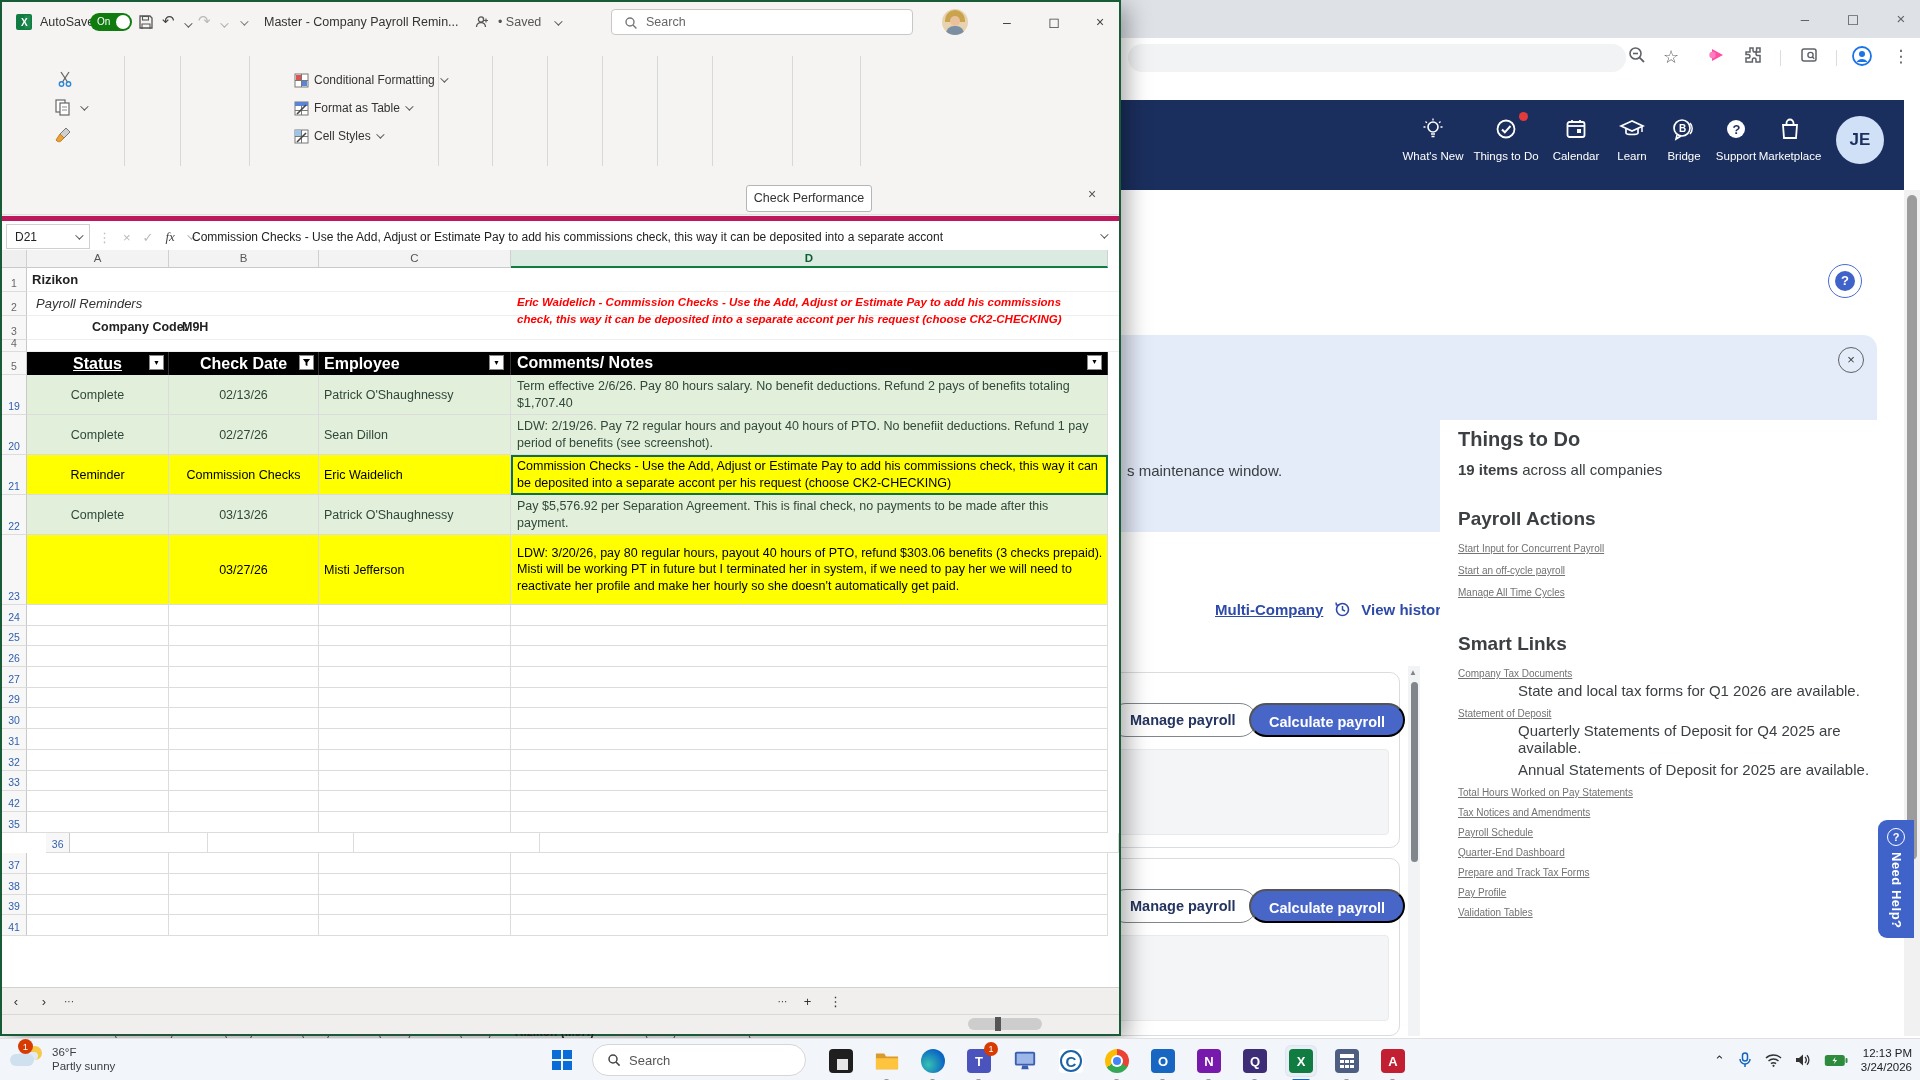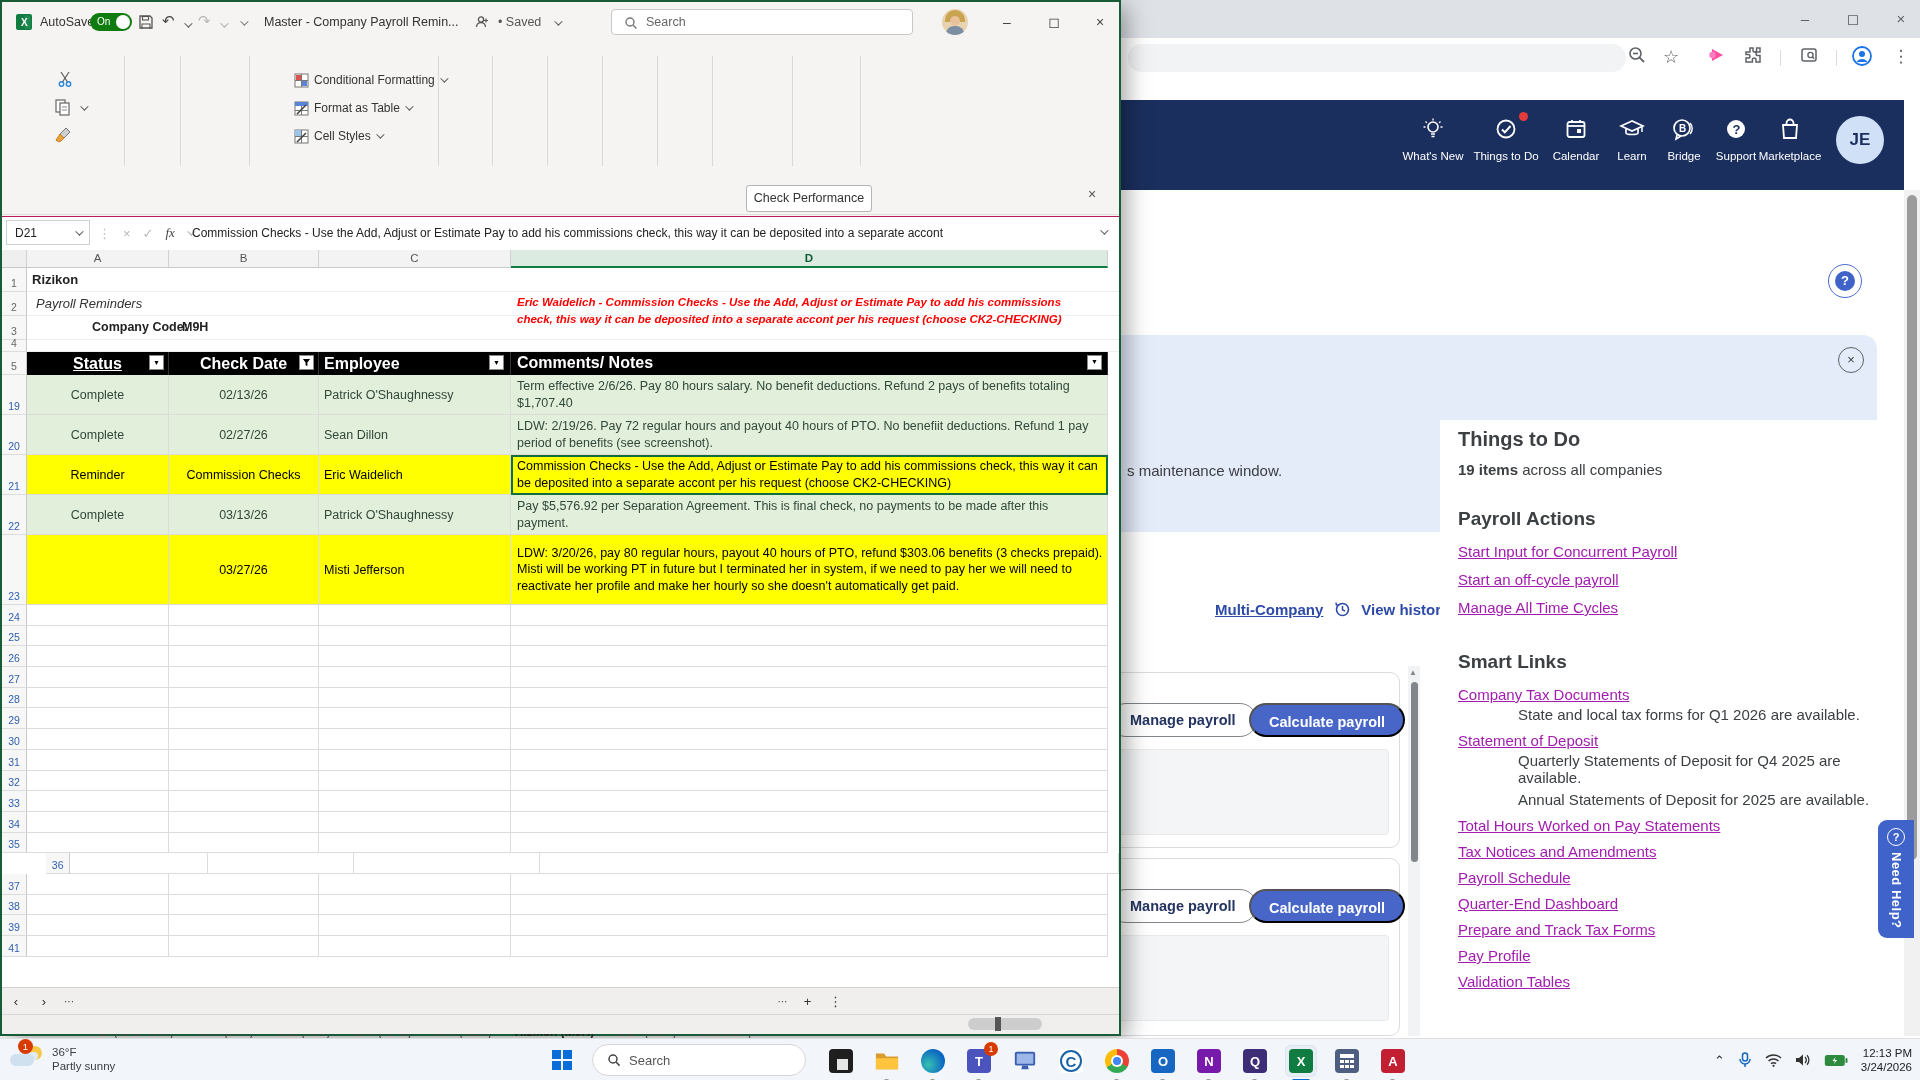--- a/index.html
+++ b/index.html
@@ -44,21 +44,21 @@
   #in-scroll { position:absolute; left:1408px; top:666px; width:12px; height:370px; background:#f1f3f4; }
   #in-scroll .arr { position:absolute; left:1px; top:2px; font-size:8px; color:#80868b; }
   #in-thumb { position:absolute; left:2.5px; top:16px; width:7px; height:180px; background:#80868b; border-radius:4px; }
   
   #panel { position:absolute; left:1440px; top:420px; width:464px; height:618px; background:#fff; }
   #panel-inner { position:absolute; left:18px; top:8px; width:430px; color:#3c4043; }
   .p-h1 { font-size:20px; font-weight:bold; margin-bottom:10px; }
   .p-count { font-size:15px; margin-bottom:30px; }
   .p-count b { font-weight:bold; }
   .p-h2 { font-size:19px; font-weight:bold; margin-bottom:13px; }
-  .p-link { display:block; color:#a21caf; font-size:15px; text-decoration:underline; margin-bottom:11px; width:fit-content; }
+  .p-link { display:block; color:#737373; font-size:10px; text-decoration:underline; margin-bottom:11px; width:fit-content; }
   .sl-item { margin-bottom:9px; }
   .sl-note { margin:3px 0 5px 60px; font-size:15px; color:#3c4043; }
   .sp { height:24px; }
   
   #need-help { position:absolute; left:1878px; top:820px; width:36px; height:118px; background:#3f63c9; border-radius:9px 0 0 9px; color:#fff; display:flex; flex-direction:column; align-items:center; padding-top:8px; }
   #need-help .q { width:18px; height:18px; border:1.6px solid #fff; border-radius:50%; font-size:11px; font-weight:bold; text-align:center; line-height:16px; margin-bottom:6px; }
   #need-help .vt { writing-mode:vertical-rl; font-size:13px; font-weight:bold; letter-spacing:.5px; }
   
   #excel { position:absolute; left:0; top:0; width:1121px; height:1036px; background:#f5f4f2; border:2px solid #185c37; box-shadow:6px 6px 22px rgba(0,0,0,.35); }
   #xl-title { position:absolute; left:0; top:0; width:100%; height:40px; background:#f5f4f2; }
@@ -73,21 +73,21 @@
   #xl-avatar .bust { position:absolute; left:4px; top:17px; width:18px; height:10px; border-radius:8px 8px 0 0; background:#7b8fa3; }
   .xl-ctl { position:absolute; top:12px; width:24px; text-align:center; font-size:14px; color:#444; }
   #xl-ribbon { position:absolute; left:0; top:40px; width:100%; height:140px; background:#f5f4f2; }
   .rib-sep { position:absolute; top:14px; width:1px; height:110px; background:#d8d8d8; }
   .rib-btn { position:absolute; left:292px; height:22px; display:flex; align-items:center; gap:5px; font-size:12px; color:#333; }
   .chev { display:inline-block; width:6px; height:6px; border-right:1.4px solid #555; border-bottom:1.4px solid #555; transform:rotate(45deg) translateY(-2px); }
   .chev.gray { border-color:#aaa; }
   #perf-bar { position:absolute; left:0; top:180px; width:100%; height:33px; background:#f5f4f2; border-bottom:1px solid #e2e0dd; }
   #perf-btn { position:absolute; left:744px; top:3px; width:126px; height:27px; background:#fff; border:1px solid #b5b5b5; border-radius:3px; font-size:12.5px; color:#333; text-align:center; line-height:25px; }
   #perf-close { position:absolute; left:1080px; top:4px; font-size:14px; color:#555; width:20px; text-align:center; }
-  #formula-bar { position:absolute; left:0; top:214px; width:100%; height:41px; background:#fff; border-top:1px solid #be185d; border-bottom:1px solid #d0d0d0; }
+  #formula-bar { position:absolute; left:0; top:214px; width:100%; height:41px; background:#fff; border-top:5px solid #be185d; border-bottom:1px solid #d0d0d0; }
   #name-box { position:absolute; left:4px; top:3px; width:84px; height:25px; border:1px solid #d0d0d0; font-size:12px; color:#222; line-height:24px; padding-left:8px; }
   #fx-zone { position:absolute; left:96px; top:4px; height:24px; display:flex; align-items:center; gap:12px; font-size:13px; }
   #formula-text { position:absolute; left:190px; top:4px; width:893px; height:24px; font-size:12px; color:#222; line-height:24px; white-space:nowrap; overflow:hidden; }
   
   #sheet { position:absolute; left:0; top:248px; width:1117px; height:737px; background:#fff; }
   .srow { display:flex; }
   .cell { border-right:1px solid #dcdcdc; border-bottom:1px solid #dcdcdc; font-size:12.5px; overflow:hidden; }
   .gut { width:25px; background:#f7f7f7; border-right:1px solid #c9c9c9; border-bottom:1px solid #dcdcdc; font-size:10.5px; color:#666; display:flex; align-items:flex-end; justify-content:center; padding-bottom:2px; }
   .gut.blue { color:#2f5fae; }
   #col-heads { display:flex; }
@@ -616,27 +616,20 @@
           <div class="cell" style="width: 597px; background: rgb(255, 255, 255);"></div>
         </div>
         <div class="srow" style="height: 20.7px;">
           <div class="gut blue">27</div>
           <div class="cell" style="width: 142px; background: rgb(255, 255, 255);"></div>
           <div class="cell" style="width: 150px; background: rgb(255, 255, 255);"></div>
           <div class="cell" style="width: 192px; background: rgb(255, 255, 255);"></div>
           <div class="cell" style="width: 597px; background: rgb(255, 255, 255);"></div>
         </div>
         <div class="srow" style="height: 20.7px;">
-          <div class="gut blue">28</div>
-          <div class="cell" style="width: 142px; background: rgb(255, 255, 255);"></div>
-          <div class="cell" style="width: 150px; background: rgb(255, 255, 255);"></div>
-          <div class="cell" style="width: 192px; background: rgb(255, 255, 255);"></div>
-          <div class="cell" style="width: 597px; background: rgb(255, 255, 255);"></div>
-        </div>
-        <div class="srow" style="height: 20.7px;">
           <div class="gut blue">29</div>
           <div class="cell" style="width: 142px; background: rgb(255, 255, 255);"></div>
           <div class="cell" style="width: 150px; background: rgb(255, 255, 255);"></div>
           <div class="cell" style="width: 192px; background: rgb(255, 255, 255);"></div>
           <div class="cell" style="width: 597px; background: rgb(255, 255, 255);"></div>
         </div>
         <div class="srow" style="height: 20.7px;">
           <div class="gut blue">30</div>
           <div class="cell" style="width: 142px; background: rgb(255, 255, 255);"></div>
           <div class="cell" style="width: 150px; background: rgb(255, 255, 255);"></div>
@@ -658,21 +651,21 @@
           <div class="cell" style="width: 597px; background: rgb(255, 255, 255);"></div>
         </div>
         <div class="srow" style="height: 20.7px;">
           <div class="gut blue">33</div>
           <div class="cell" style="width: 142px; background: rgb(255, 255, 255);"></div>
           <div class="cell" style="width: 150px; background: rgb(255, 255, 255);"></div>
           <div class="cell" style="width: 192px; background: rgb(255, 255, 255);"></div>
           <div class="cell" style="width: 597px; background: rgb(255, 255, 255);"></div>
         </div>
         <div class="srow" style="height: 20.7px;">
-          <div class="gut blue">34</div>
+          <div class="gut blue">42</div>
           <div class="cell" style="width: 142px; background: rgb(255, 255, 255);"></div>
           <div class="cell" style="width: 150px; background: rgb(255, 255, 255);"></div>
           <div class="cell" style="width: 192px; background: rgb(255, 255, 255);"></div>
           <div class="cell" style="width: 597px; background: rgb(255, 255, 255);"></div>
         </div>
         <div class="srow" style="height: 20.7px;">
           <div class="gut blue">35</div>
           <div class="cell" style="width: 142px; background: rgb(255, 255, 255);"></div>
           <div class="cell" style="width: 150px; background: rgb(255, 255, 255);"></div>
           <div class="cell" style="width: 192px; background: rgb(255, 255, 255);"></div>

